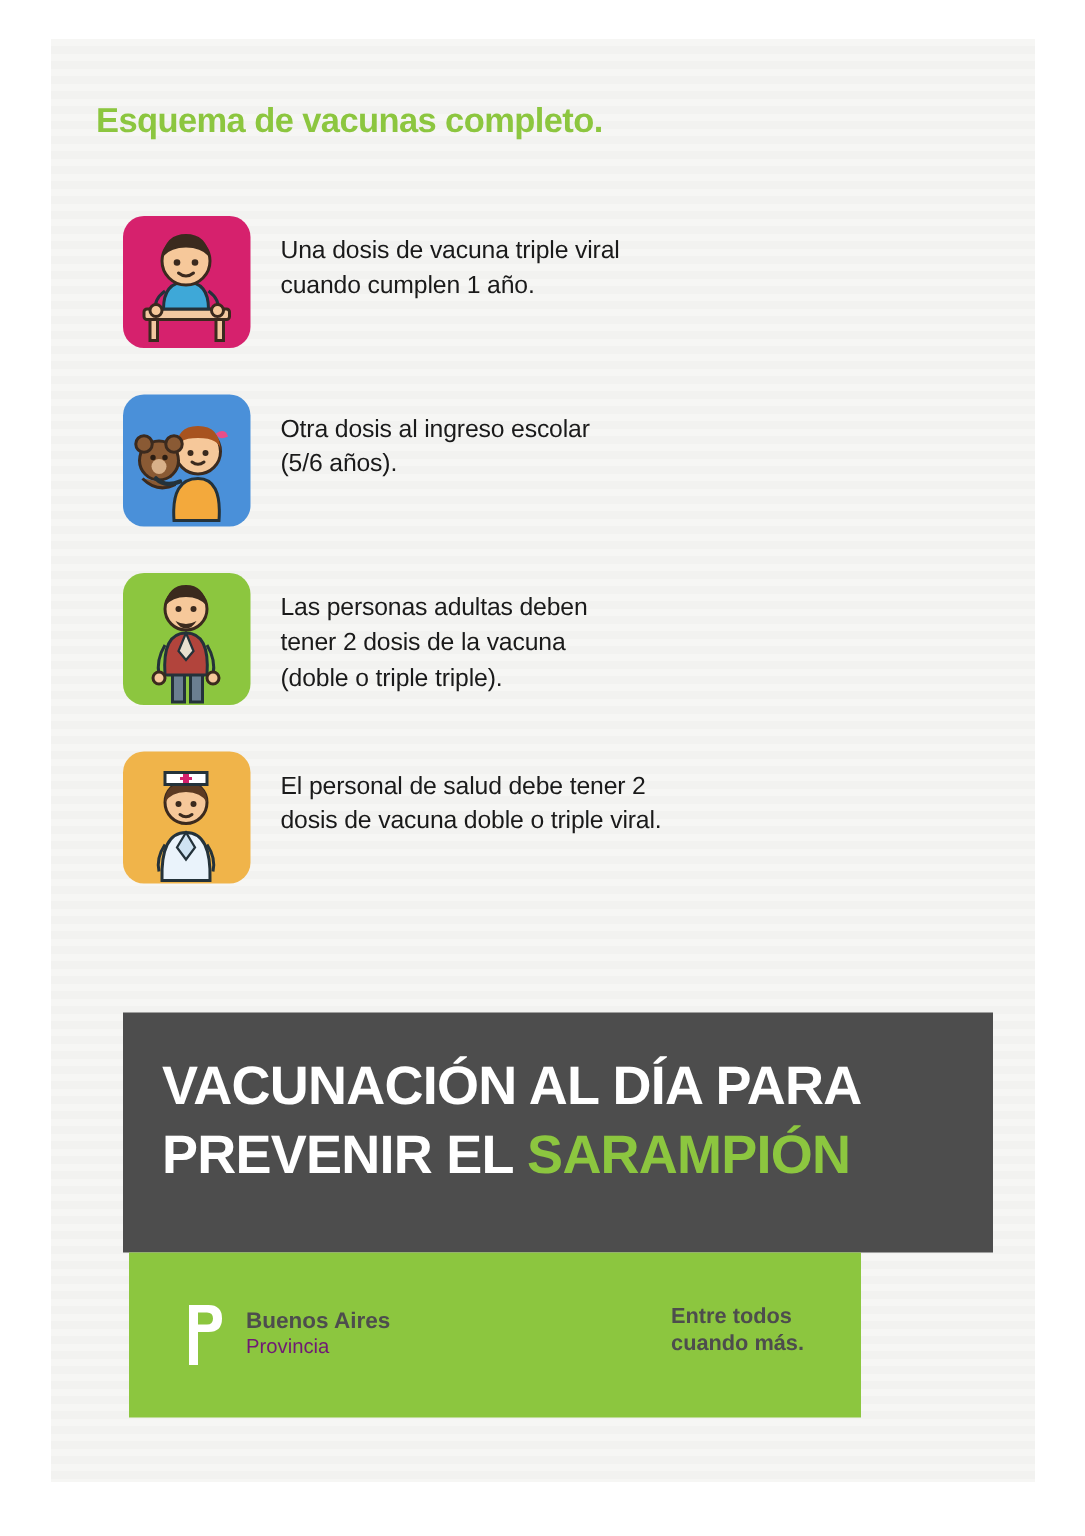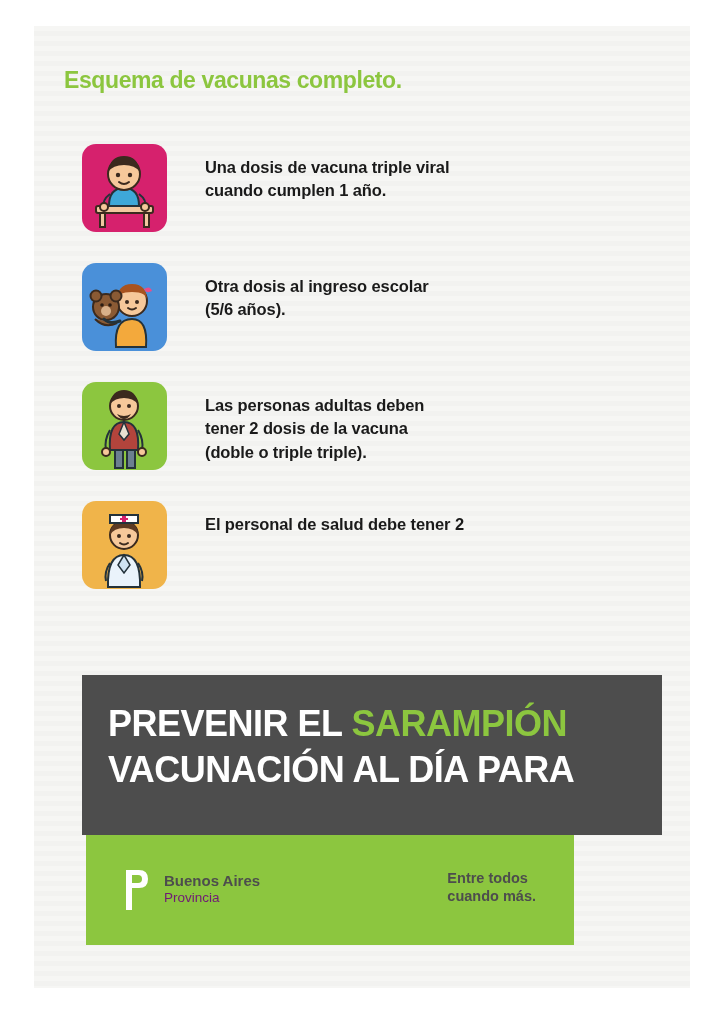--- a/index.html
+++ b/index.html
@@ -77,24 +77,24 @@
   .icon-tile {
     position: relative;
     width: 85px;
     height: 88px;
     border-radius: 14px;
     flex: 0 0 85px;
     overflow: hidden;
   }
 
   .row-text {
-    margin-left: 38px;
+    margin-left: 20px;
     padding-top: 12px;
     font-size: 16.5px;
-    font-weight: bold;
+    font-weight: normal;
     color: #1a1a1a;
     line-height: 1.42;
     letter-spacing: -0.1px;
   }
   .row-text div { white-space: nowrap; }
 
   
   .banner {
     position: absolute;
     left: 48px;
@@ -279,29 +279,30 @@
               <circle cx="47" cy="35" r="2" fill="#3b2a1e"></circle>
               <path d="M38 42 q4 3 8 0" fill="none" stroke="#3b2a1e" stroke-width="2" stroke-linecap="round"></path>
 
               <path d="M28 22 h28 v-8 h-28 z" fill="#ffffff" stroke="#24323a" stroke-width="2"></path>
               <rect x="40" y="15" width="4" height="6" fill="#d6216d"></rect>
               <rect x="38" y="17" width="8" height="2" fill="#d6216d"></rect>
             </svg>
           </div>
           <div class="row-text">
             <div>El personal  de salud debe tener 2</div>
+            <div>dosis de vacuna doble o triple viral.</div>
           </div>
         </div>
 
       </div>
 
       <div class="banner">
         <div class="banner-text">
+          <div>VACUNACIÓN AL DÍA PARA</div>
           <div><span>PREVENIR EL </span><span class="hl">SARAMPIÓN</span></div>
-          <div>VACUNACIÓN AL DÍA PARA</div>
         </div>
       </div>
 
       <div class="footer">
         <div class="logo-wrap">
           <div class="logo-mark">
             <svg width="30" height="42" viewBox="0 0 30 42" xmlns="http://www.w3.org/2000/svg">
               <path d="M4 2 h13 q9 0 9 9 q0 9 -9 9 h-7 v22 h-6 z" fill="#ffffff"></path>
               <path d="M10 7 h6 q4 0 4 4 q0 4 -4 4 h-6 z" fill="#8cc63f"></path>
             </svg>

